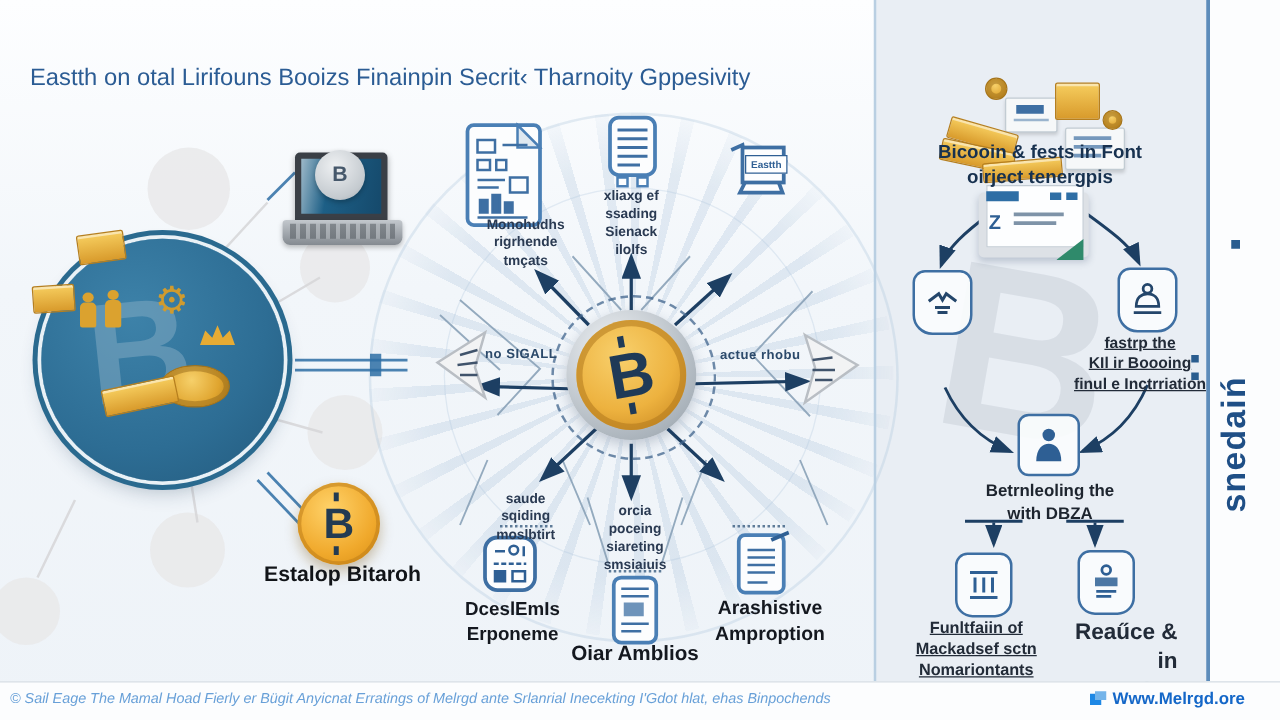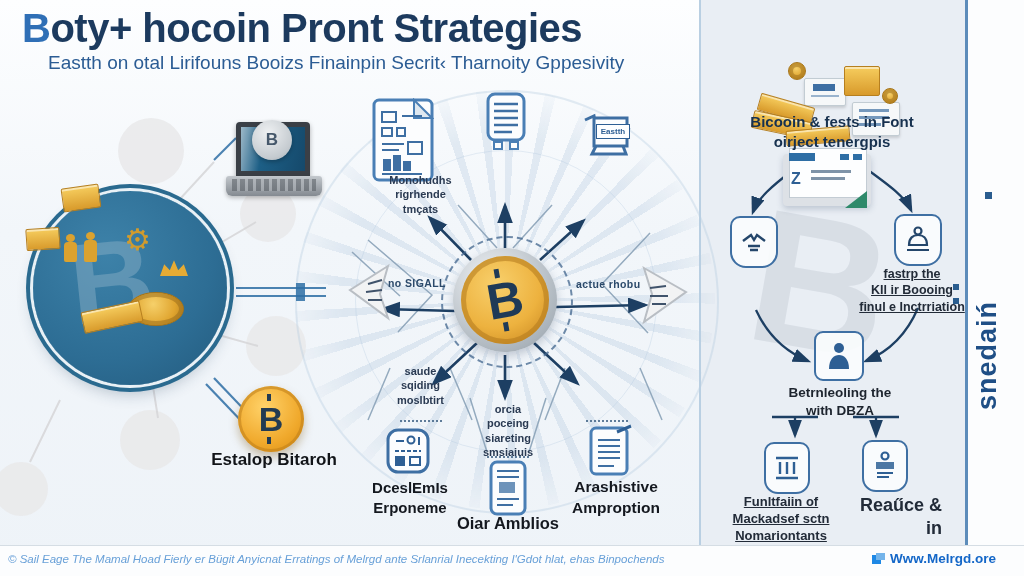--- a/index.html
+++ b/index.html
@@ -5,21 +5,21 @@
   html,body{margin:0;padding:0;}
   #canvas{
     position:relative;width:1024px;height:576px;overflow:hidden;
     background:linear-gradient(180deg,#fdfeff 0%,#f2f6fa 40%,#eef3f8 100%);
     font-family:"Liberation Sans",sans-serif;
   }
   .abs{position:absolute;}
   
   .title{left:22px;top:6px;font-size:40px;font-weight:bold;color:#1c3a5e;letter-spacing:-0.5px;z-index:6;}
   .title .b{color:#2f6fb6;}
-  .subtitle{left:24px;top:52px;font-size:19px;font-weight:500;color:#2b5c94;z-index:6;margin-left:24px;}
+  .subtitle{left:24px;top:52px;font-size:19px;font-weight:500;color:#2b5c94;z-index:6;}
   
   .ml{white-space:pre-line;text-align:center;}
   .spoke-label{font-size:11px;line-height:1.3;font-weight:700;color:#2a3a52;z-index:4;}
   .flow-label{font-size:12.5px;line-height:1.3;font-weight:700;color:#222b38;z-index:4;}
   .caption{font-weight:800;color:#14181f;z-index:4;}
   
   .rays{left:295px;top:90px;width:420px;height:420px;border-radius:50%;z-index:1;
     background:repeating-conic-gradient(rgba(150,180,210,0.22) 0deg 3deg, rgba(255,255,255,0) 3deg 11deg);
     -webkit-mask:radial-gradient(circle,rgba(0,0,0,0) 0 16%,#000 20% 55%,transparent 75%);
     mask:radial-gradient(circle,rgba(0,0,0,0) 0 16%,#000 20% 55%,transparent 75%);}
@@ -196,21 +196,20 @@
       <path d="M868 170 C890 186 905 197 911 210" marker-end="url(#ah)"></path>
       <path d="M756 310 C768 336 786 352 808 361" marker-end="url(#ah)"></path>
       <path d="M918 308 C906 336 888 352 866 361" marker-end="url(#ah)"></path>
       <line x1="772" y1="417" x2="818" y2="417"></line>
       <line x1="795" y1="418" x2="795" y2="435" marker-end="url(#ah)"></line>
       <line x1="853" y1="417" x2="899" y2="417"></line>
       <line x1="876" y1="418" x2="876" y2="435" marker-end="url(#ah)"></line>
     </g>
   </svg>
 
-  <div class="abs title"><span class="b">B</span><span>oty+ hocoin Pront Strategies</span></div>
   <div class="abs subtitle">Eastth on otal Lirifouns Booizs Finainpin Secrit‹ Tharnoity Gppesivity</div>
 
   <div class="abs laptop-screen"></div>
   <div class="abs laptop-screen-inner"></div>
   <div class="abs laptop-base"></div>
   <div class="abs laptop-keys"></div>
   <div class="abs laptop-coin">
       <span>B</span>
     </div>
 
@@ -324,21 +323,25 @@
     <g stroke="#40536b" stroke-width="2">
         <line x1="12" y1="26" x2="28" y2="24"></line>
         <line x1="12" y1="34" x2="30" y2="34"></line>
         <line x1="14" y1="42" x2="28" y2="42"></line>
       </g>
   </svg>
 
   <div class="abs ml spoke-label" style="left:368px;top:173px;width:105px;">Monohudhs
 rigrhende
 tmçats</div>
-  <div class="abs ml spoke-label" style="left:378px;top:364px;width:85px;">saude
+  <div class="abs ml spoke-label" style="left:462px;top:150px;width:86px;">xliaxg ef
+ssading
+Sienack
+ilolfs</div>
+  <div class="abs ml spoke-label" style="left:378px;top:392px;width:85px;">saude
 sqiding
 moslbtirt</div>
   <div class="abs ml spoke-label" style="left:468px;top:402px;width:80px;">orcia
 poceing
 siareting
 smsiaiuis</div>
   <div class="abs dots" style="left:400px;top:420px;width:42px;"></div>
   <div class="abs dots" style="left:487px;top:456px;width:42px;"></div>
   <div class="abs dots" style="left:586px;top:420px;width:42px;"></div>
 

